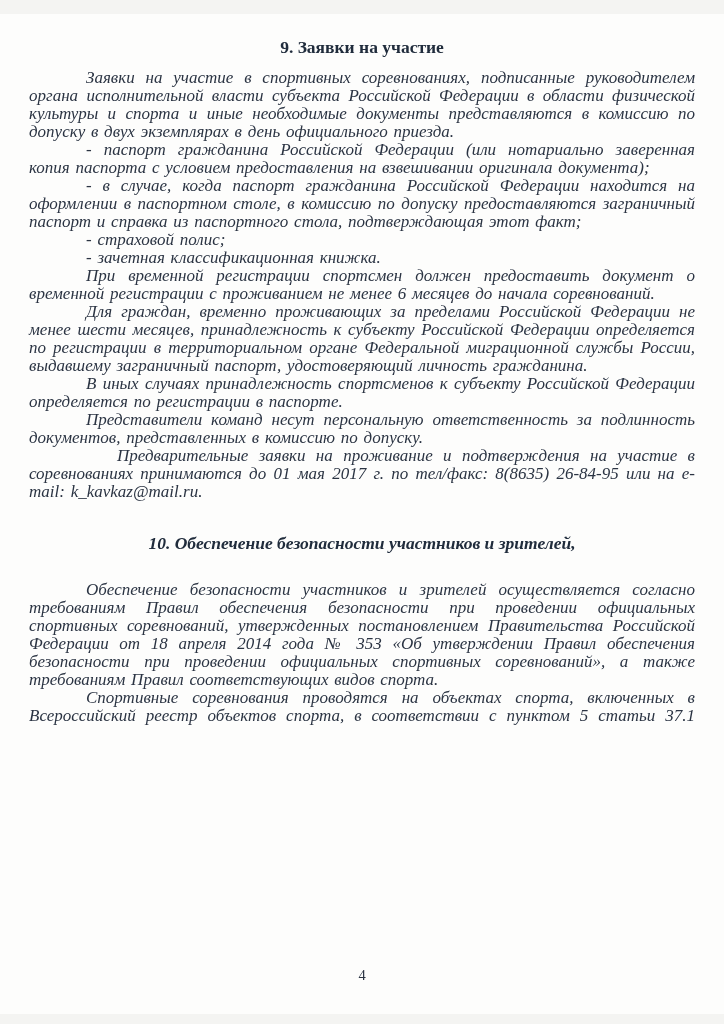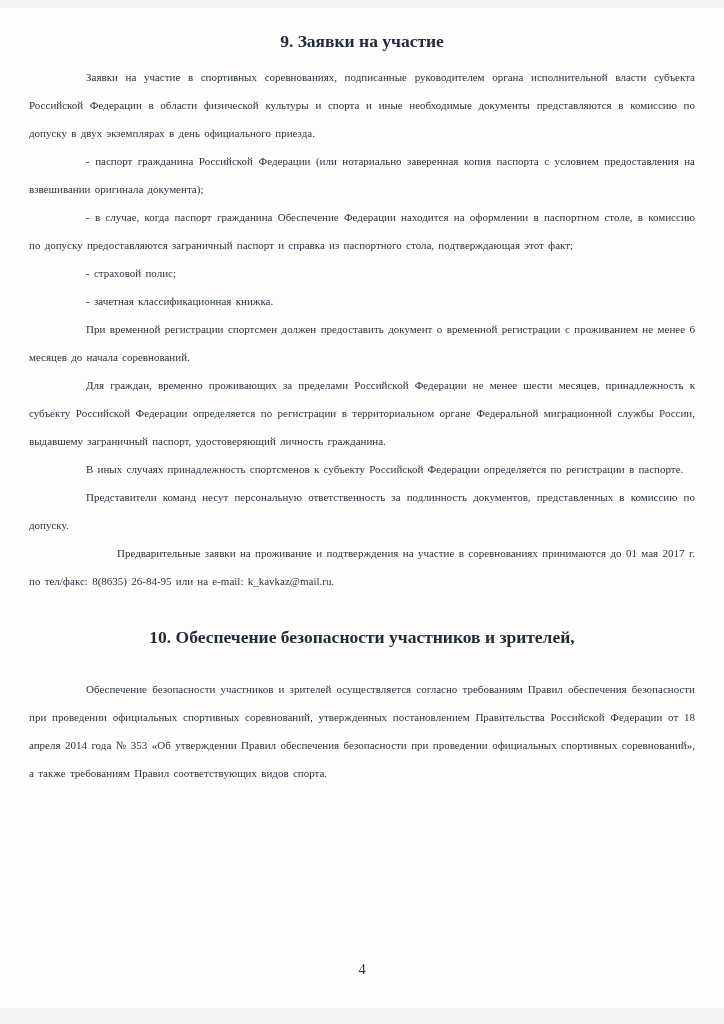--- a/index.html
+++ b/index.html
@@ -1,78 +1,80 @@
 <!DOCTYPE html>
 <html lang="ru"><head>
 <meta charset="utf-8">
 <style>
   html, body { margin: 0; padding: 0; background: #f4f4f2; }
   .page {
     position: relative;
     width: 724px;
     height: 1000px;
-    margin: 8px auto;
+    margin: 14px auto;
     background: #fdfdfc;
     overflow: hidden;
     font-family: "Liberation Serif", "DejaVu Serif", serif;
     color: #2b3443;
     box-sizing: border-box;
   }
   .content { padding: 22px 29px 0 29px; }
   .heading {
     margin: 0 0 11px 0;
     text-align: center;
     font-size: 17.5px;
     font-weight: bold;
     line-height: 22px;
     color: #202c3c;
     text-indent: 0;
   }
   .para {
     margin: 0;
-    font-size: 11px;
-    line-height: 28px;
+    font-size: 17px;
+    line-height: 18px;
     text-align: justify;
     text-indent: 57px;
     word-spacing: 1.5px;
+    font-style: italic;
   }
   .indent-deep { text-indent: 88px; }
   .justify-last { text-align-last: justify; }
   .heading2-block { margin: 30px 0 26px 0; }
-  .heading2-block .heading { margin: 0; line-height: 24px; }
+  .heading2-block .heading { margin: 0; line-height: 24px; font-style: italic; }
   .page-number {
     position: absolute;
     left: 0; right: 0;
     bottom: 30px;
     text-align: center;
     font-size: 14.5px;
     color: #2b3443;
   }
 </style>
 </head>
 <body>
 
 <div class="page">
   <div class="content">
 
     <h2 class="heading">9. Заявки на участие</h2>
 
     <p class="para">Заявки на участие в спортивных соревнованиях, подписанные руководителем органа исполнительной власти субъекта Российской Федерации в области физической культуры и спорта и иные необходимые документы представляются в комиссию по допуску в двух экземплярах в день официального приезда.</p>
     <p class="para">- паспорт гражданина Российской Федерации (или нотариально заверенная копия паспорта с условием предоставления на взвешивании оригинала документа);</p>
-    <p class="para">- в случае, когда паспорт гражданина Обеспечение Федерации находится на оформлении в паспортном столе, в комиссию по допуску предоставляются заграничный паспорт и справка из паспортного стола, подтверждающая этот факт;</p>
+    <p class="para">- в случае, когда паспорт гражданина Российской Федерации находится на оформлении в паспортном столе, в комиссию по допуску предоставляются заграничный паспорт и справка из паспортного стола, подтверждающая этот факт;</p>
     <p class="para">- страховой полис;</p>
     <p class="para">- зачетная классификационная книжка.</p>
     <p class="para">При временной регистрации спортсмен должен предоставить документ о временной регистрации с проживанием не менее 6 месяцев до начала соревнований.</p>
     <p class="para">Для граждан, временно проживающих за пределами Российской Федерации не менее шести месяцев, принадлежность к субъекту Российской Федерации определяется по регистрации в территориальном органе Федеральной миграционной службы России, выдавшему заграничный паспорт, удостоверяющий личность гражданина.</p>
     <p class="para">В иных случаях принадлежность спортсменов к субъекту Российской Федерации определяется по регистрации в паспорте.</p>
     <p class="para">Представители команд несут персональную ответственность за подлинность документов, представленных в комиссию по допуску.</p>
     <p class="para indent-deep">Предварительные заявки на проживание и подтверждения на участие в соревнованиях принимаются до 01 мая 2017 г. по тел/факс: 8(8635) 26-84-95 или на e-mail: k_kavkaz@mail.ru.</p>
 
     <div class="heading2-block">
       <h2 class="heading">10. Обеспечение безопасности участников и зрителей,</h2>
     </div>
 
     <p class="para">Обеспечение безопасности участников и зрителей осуществляется согласно требованиям Правил обеспечения безопасности при проведении официальных спортивных соревнований, утвержденных постановлением Правительства Российской Федерации от 18 апреля 2014 года № 353 «Об утверждении Правил обеспечения безопасности при проведении официальных спортивных соревнований», а также требованиям Правил соответствующих видов спорта.</p>
+    <p class="para justify-last">Спортивные соревнования проводятся на объектах спорта, включенных в Всероссийский реестр объектов спорта, в соответствии с пунктом 5 статьи 37.1</p>
 
   </div>
 
   <div class="page-number">4</div>
 </div>
 
 </body></html>

